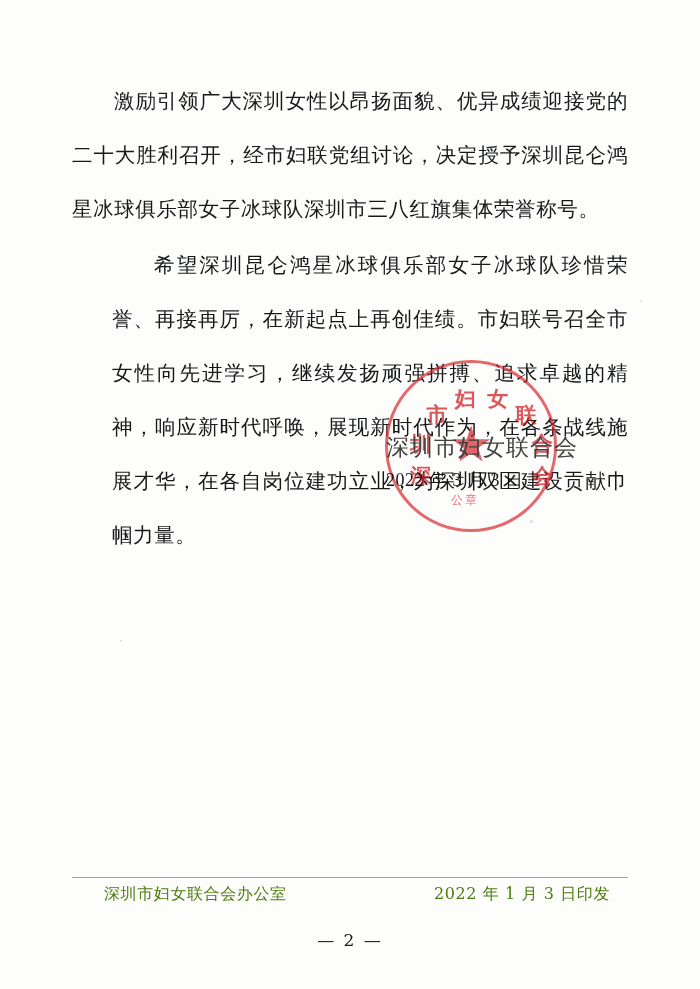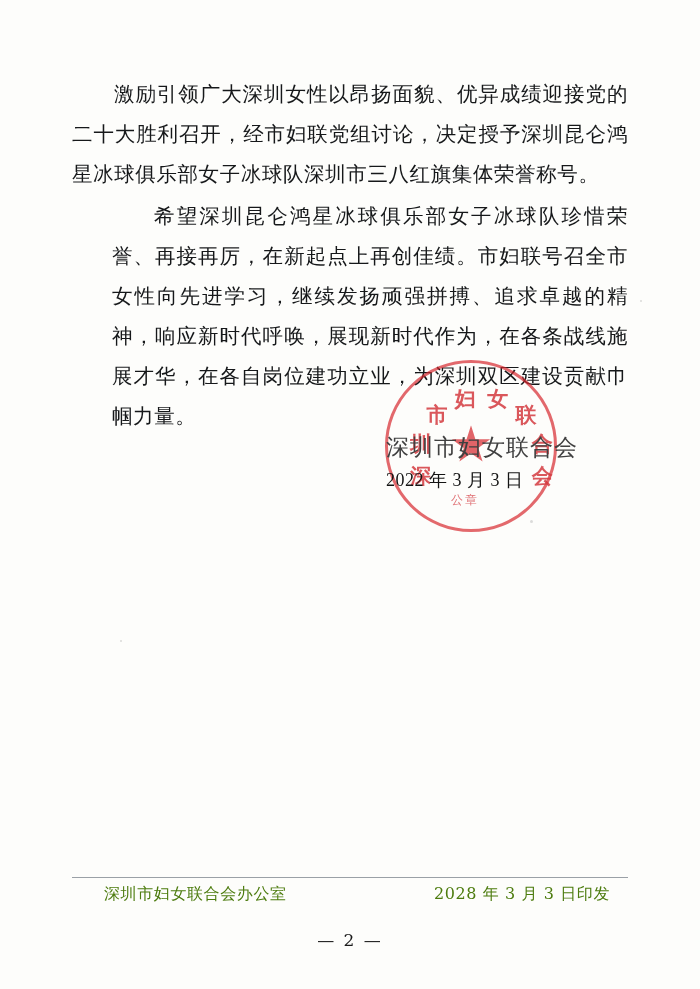--- a/index.html
+++ b/index.html
@@ -25,21 +25,21 @@
 
   .content {
     position: absolute;
     left: 72px;
     top: 74px;
     width: 556px;
   }
 
   .para {
     font-size: 20.5px;
-    line-height: 40px;
+    line-height: 54px;
     letter-spacing: 0.6px;
     text-align: justify;
     text-justify: inter-ideograph;
     margin: 0 0 0 0;
     color: #16181a;
     font-family: Liberation Serif, serif;
   }
   .para.indent {
     text-indent: 2.05em;
   }
@@ -200,21 +200,21 @@
   </div>
 
   <div class="signature">
     <div class="sig-line">深圳市妇女联合会</div>
     <div class="sig-date">2022 年 3 月 3 日</div>
   </div>
 
   <div class="footer-rule"></div>
   <div class="footer">
     <div class="footer-left">深圳市妇女联合会办公室</div>
-    <div class="footer-right">2028 年 3 月 3 日印发</div>
+    <div class="footer-right">2022 年 1 月 3 日印发</div>
   </div>
 
   <div class="page-number">— 2 —</div>
 
   <div class="speck" style="left:530px; top:520px; width:3px; height:3px;"></div>
   <div class="speck" style="left:120px; top:640px; width:2px; height:2px;"></div>
   <div class="speck" style="left:640px; top:300px; width:2px; height:2px;"></div>
 </div>
 
 </body></html>

